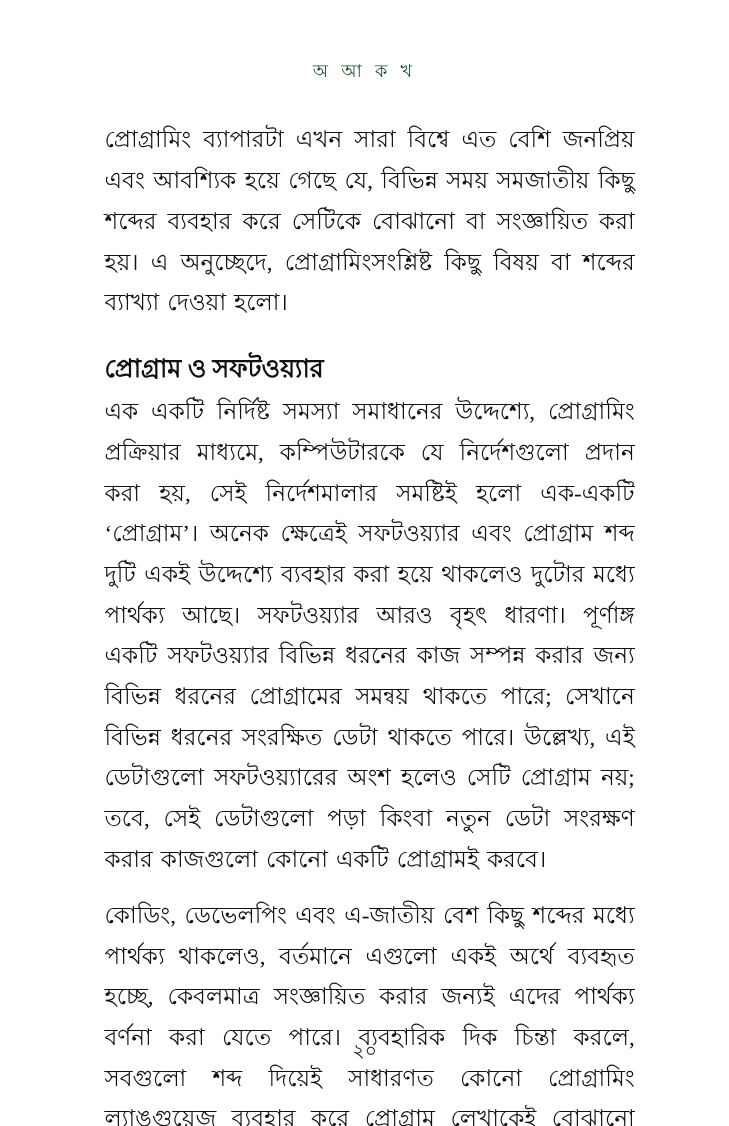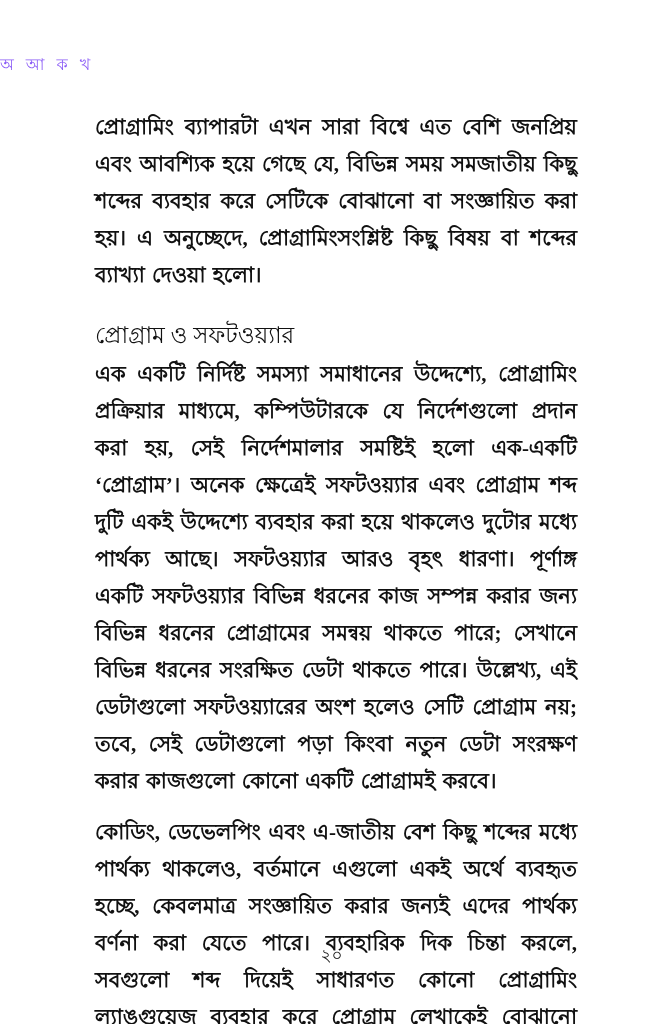--- a/index.html
+++ b/index.html
@@ -13,49 +13,48 @@
     height: 1024px;
     margin: 0 auto;
     background: #ffffff;
     color: #111111;
     font-family: "Liberation Serif", "DejaVu Serif", serif;
     overflow: hidden;
     box-sizing: border-box;
   }
   .running-head {
     padding-top: 52px;
-    text-align: left;
+    text-align: center;
     font-size: 16px;
     letter-spacing: 4px;
-    color: #8b5cf6;
+    color: #14532d;
   }
   .content {
     margin-left: 95px;
     margin-right: 86px;
     margin-top: 30px;
   }
   .chapter-title {
     font-size: 24px;
     font-weight: bold;
     margin: 0 0 6px 0;
     line-height: 1.4;
   }
   .section-heading {
     font-size: 23px;
-    font-weight: normal;
+    font-weight: bold;
     margin: 26px 0 4px 0;
     line-height: 1.4;
   }
   .para {
     font-size: 21px;
     line-height: 37px;
     text-align: justify;
     margin: 0 0 14px 0;
     word-spacing: 2px;
-    font-weight: bold;
   }
   .page-number {
     position: absolute;
     bottom: 54px;
     left: 0;
     right: 0;
     text-align: center;
     font-size: 17px;
     color: #161616;
     margin-top: 16px;

